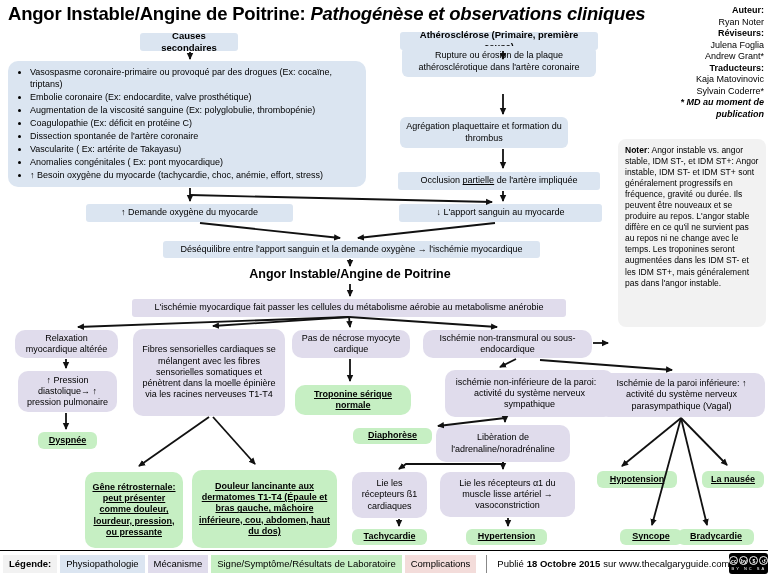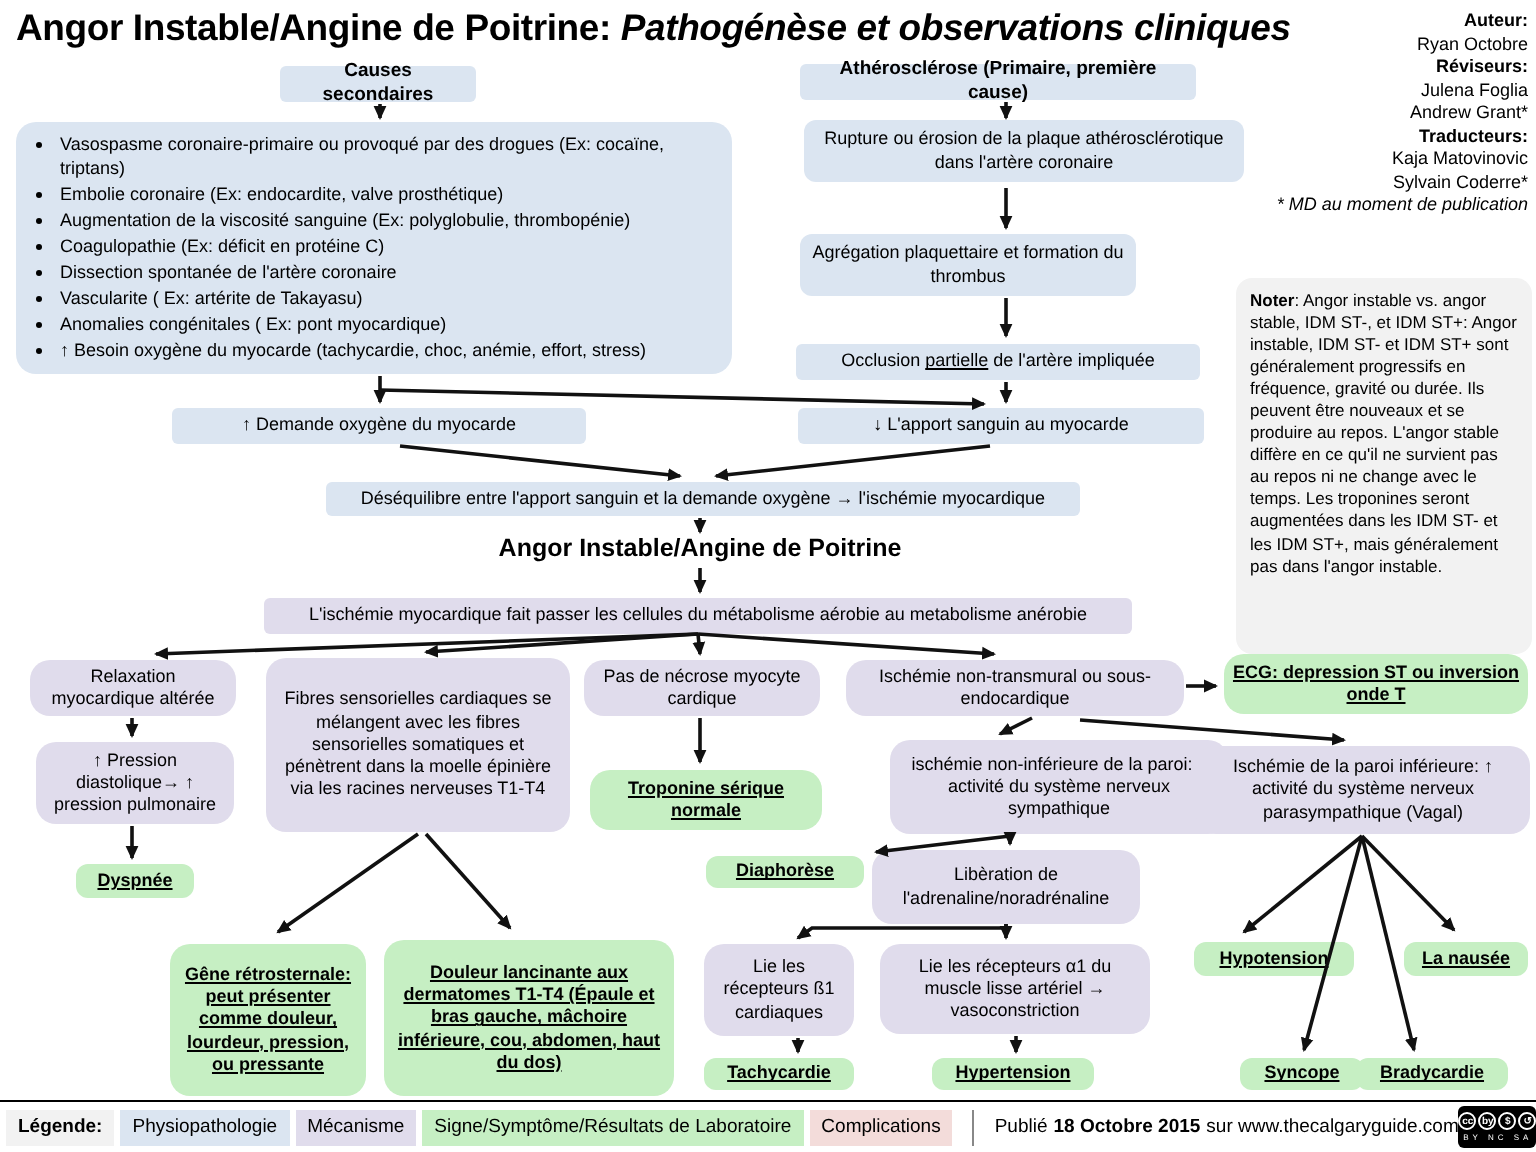--- a/index.html
+++ b/index.html
@@ -14,21 +14,21 @@
   .hdr{font-weight:bold;font-size:9.5px;}
   .strip{border-radius:3px;}
   .big{border-radius:10px;}
   .left-align{justify-content:flex-start;text-align:left;}
   .u{text-decoration:underline;}
   #title{position:absolute;left:8px;top:3px;width:620px;font-size:18.5px;font-weight:bold;
          white-space:nowrap;letter-spacing:-.2px;}
   #title .it{font-style:italic;}
   #credits{position:absolute;right:4px;top:5px;width:130px;text-align:right;font-size:9px;line-height:1.28;}
   #credits .cb{font-weight:bold;}
-  #credits .ci{font-weight:normal;font-style:italic;}
+  #credits .ci{font-weight:bold;font-style:italic;}
   #note{position:absolute;left:618px;top:139px;width:148px;height:188px;background:#f2f2f2;
         border-radius:8px;padding:6px 7px;box-sizing:border-box;font-size:8.5px;line-height:1.3;text-align:left;}
   #note b{font-weight:bold;}
   ul.causes{margin:0;padding:0 4px 0 18px;font-size:9px;line-height:1.34;text-align:left;}
   ul.causes li{margin:0 0 1px 0;}
   #angor-heading{position:absolute;left:175px;top:267px;width:350px;text-align:center;
                  font-size:12.5px;font-weight:bold;}
   svg.arrows{position:absolute;left:0;top:0;z-index:5;pointer-events:none;}
   #footer{position:absolute;left:0;bottom:0;width:768px;height:25px;border-top:1.5px solid #000;
           background:#fff;display:flex;align-items:center;font-size:9.5px;}
@@ -47,21 +47,21 @@
 </style>
 </head>
 <body>
 
 <div id="page">
 
   <div id="title"><span>Angor Instable/Angine de Poitrine: </span><span class="it">Pathogénèse et observations cliniques</span></div>
 
   <div id="credits">
     <div class="cb">Auteur:</div>
-    <div>Ryan Octobre</div>
+    <div>Ryan Noter</div>
     <div class="cb">Réviseurs:</div>
     <div>Julena Foglia</div>
     <div>Andrew Grant*</div>
     <div class="cb">Traducteurs:</div>
     <div>Kaja Matovinovic</div>
     <div>Sylvain Coderre*</div>
     <div class="ci">* MD au moment de publication</div>
   </div>
 
   <div id="note"><span><b>Noter</b><span>: Angor instable vs. angor stable, IDM ST-, et IDM ST+: Angor instable, IDM ST- et IDM ST+ sont généralement progressifs en fréquence, gravité ou durée. Ils peuvent être nouveaux et se produire au repos. L'angor stable diffère en ce qu'il ne survient pas au repos ni ne change avec le temps. Les troponines seront augmentées dans les IDM ST- et les IDM ST+, mais généralement pas dans l'angor instable.</span></span></div>
@@ -74,39 +74,38 @@
       <li>Augmentation de la viscosité sanguine (Ex: polyglobulie, thrombopénie)</li>
       <li>Coagulopathie (Ex: déficit en protéine C)</li>
       <li>Dissection spontanée de l'artère coronaire</li>
       <li>Vascularite ( Ex: artérite de Takayasu)</li>
       <li>Anomalies congénitales ( Ex: pont myocardique)</li>
       <li>↑ Besoin oxygène du myocarde (tachycardie, choc, anémie, effort, stress)</li>
     </ul>
   </div>
 
   <div class="node blue hdr strip" style="left:400px;top:32px;width:198px;height:18px;">Athérosclérose (Primaire, première cause)</div>
-  <div class="node blue" style="left:402px;top:60px;width:220px;height:31px;">Rupture ou érosion de la plaque athérosclérotique dans l'artère coronaire</div>
+  <div class="node blue" style="left:402px;top:46px;width:194px;height:31px;">Rupture ou érosion de la plaque athérosclérotique dans l'artère coronaire</div>
   <div class="node blue" style="left:400px;top:117px;width:168px;height:31px;">Agrégation plaquettaire et formation du thrombus</div>
   <div class="node blue strip" style="left:398px;top:172px;width:202px;height:18px;">
       <span><span>Occlusion </span><span class="u">partielle</span><span> de l'artère impliquée</span></span>
     </div>
 
   <div class="node blue strip" style="left:86px;top:204px;width:207px;height:18px;">↑ Demande oxygène du myocarde</div>
   <div class="node blue strip" style="left:399px;top:204px;width:203px;height:18px;">↓ L'apport sanguin au myocarde</div>
   <div class="node blue strip" style="left:163px;top:241px;width:377px;height:17px;">Déséquilibre entre l'apport sanguin et la demande oxygène → l'ischémie myocardique</div>
 
   <div id="angor-heading">Angor Instable/Angine de Poitrine</div>
 
   <div class="node purple strip" style="left:132px;top:299px;width:434px;height:18px;">L'ischémie myocardique fait passer les cellules du métabolisme aérobie au metabolisme anérobie</div>
 
   <div class="node purple big" style="left:15px;top:330px;width:103px;height:28px;">Relaxation myocardique altérée</div>
   <div class="node purple big" style="left:133px;top:329px;width:152px;height:87px;">Fibres sensorielles cardiaques se mélangent avec les fibres sensorielles somatiques et pénètrent dans la moelle épinière via les racines nerveuses T1-T4</div>
   <div class="node purple big" style="left:292px;top:330px;width:118px;height:28px;">Pas de nécrose myocyte cardique</div>
   <div class="node purple big" style="left:423px;top:330px;width:169px;height:28px;">Ischémie non-transmural ou sous-endocardique</div>
-  <div class="node green big" style="left:612px;top:327px;width:152px;height:30px;">ECG: depression ST ou inversion onde T</div>
 
   <div class="node purple big" style="left:18px;top:371px;width:99px;height:41px;">↑ Pression diastolique→ ↑ pression pulmonaire</div>
   <div class="node green" style="left:38px;top:432px;width:59px;height:17px;">Dyspnée</div>
   <div class="node green big" style="left:295px;top:385px;width:116px;height:30px;">Troponine sérique normale</div>
   <div class="node purple big" style="left:445px;top:370px;width:169px;height:47px;">ischémie non-inférieure de la paroi: ↑ activité du système nerveux sympathique</div>
   <div class="node purple big" style="left:598px;top:373px;width:167px;height:44px;">Ischémie de la paroi inférieure: ↑ activité du système nerveux parasympathique (Vagal)</div>
 
   <div class="node green" style="left:353px;top:428px;width:79px;height:16px;">Diaphorèse</div>
   <div class="node purple big" style="left:436px;top:425px;width:134px;height:37px;">Libèration de l'adrenaline/noradrénaline</div>
 

